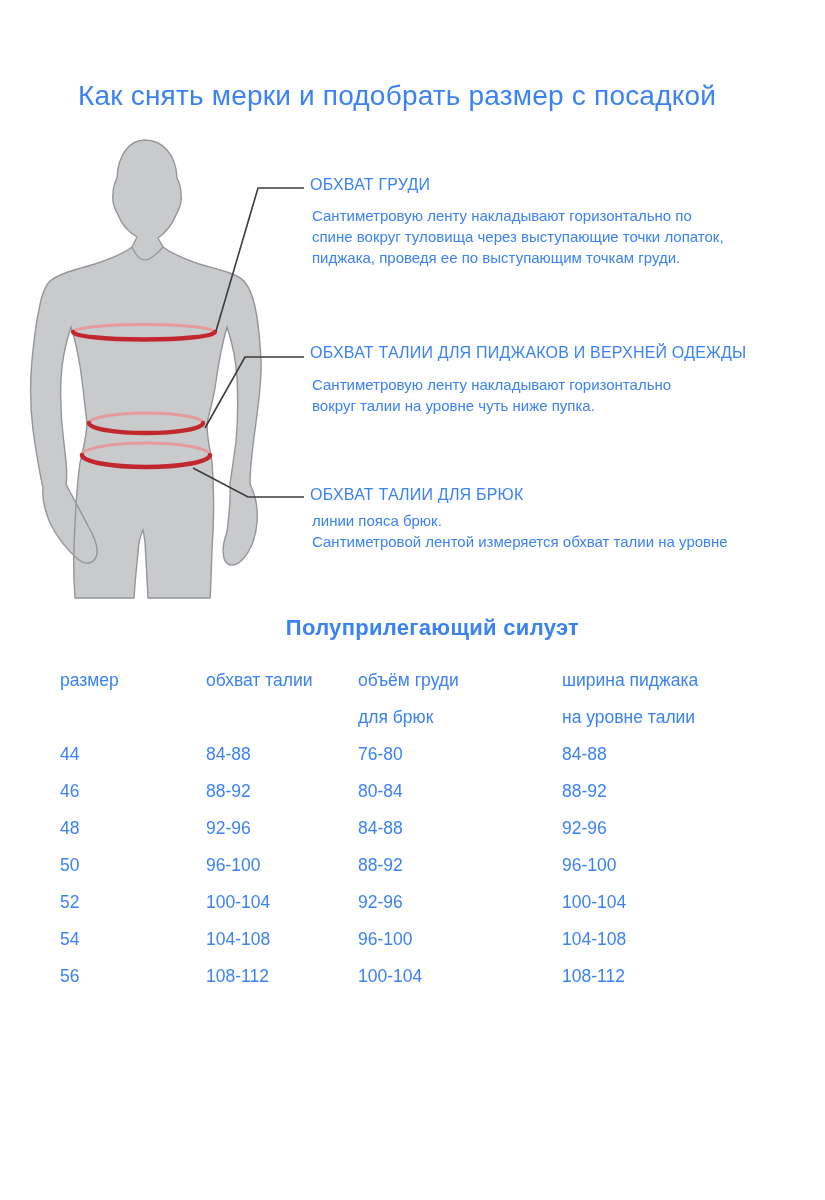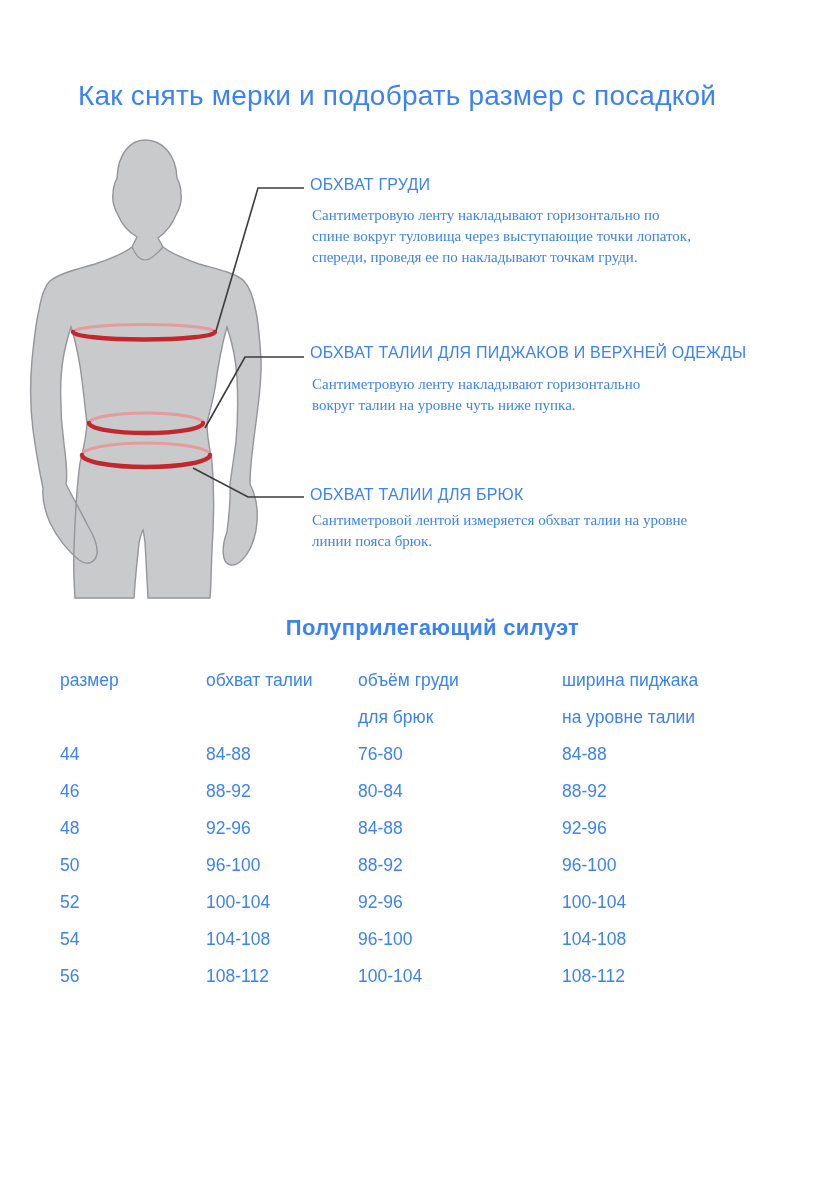--- a/index.html
+++ b/index.html
@@ -15,21 +15,21 @@
   .figure-svg{left:0;top:130px;}
   .body-path{stroke:#94959a;stroke-width:1.4;}
   .neck-line{fill:none;stroke:#94959a;stroke-width:1.2;}
   .ring-light{fill:none;stroke-width:3;}
   .ring-dark{fill:none;stroke-width:4.4;stroke-linecap:round;}
   .leader{fill:none;stroke-width:1.6;}
   .m-heading{
     left:310px;font-size:16px;font-weight:400;white-space:nowrap;letter-spacing:0.2px;
   }
   .m-desc{
-    left:312px;font-size:15px;line-height:21px;white-space:nowrap;font-family:Liberation Serif, serif;
+    left:312px;font-size:15px;line-height:21px;white-space:nowrap;
   }
   .tbl-title{
     left:0;top:615px;width:825px;text-align:center;
     font-size:22px;font-weight:700;letter-spacing:0.3px;margin-left:20px;
   }
   .size-grid{
     left:60px;top:662px;width:694px;
     display:grid;grid-template-columns:146px 152px 204px 192px;
     grid-auto-rows:37px;
   }
@@ -121,33 +121,33 @@
 
     <path class="leader" d="M216,201 L258,58 L304,58" stroke="#3c3c3c"></path>
     <path class="leader" d="M205,298 L245,227 L304,227" stroke="#3c3c3c"></path>
     <path class="leader" d="M193,338 L248,367 L304,367" stroke="#3c3c3c"></path>
   </svg>
 
   <div class="abs m-heading" style="top:176px">ОБХВАТ ГРУДИ</div>
   <div class="abs m-desc" style="top:205px">
     <div>Сантиметровую ленту накладывают горизонтально по</div>
     <div>спине вокруг туловища через выступающие точки лопаток,</div>
-    <div>спереди, проведя ее по накладывают точкам груди.</div>
+    <div>пиджака, проведя ее по выступающим точкам груди.</div>
   </div>
 
   <div class="abs m-heading" style="top:344px">ОБХВАТ ТАЛИИ ДЛЯ ПИДЖАКОВ И ВЕРХНЕЙ ОДЕЖДЫ</div>
   <div class="abs m-desc" style="top:374px">
     <div>Сантиметровую ленту накладывают горизонтально</div>
     <div>вокруг талии на уровне чуть ниже пупка.</div>
   </div>
 
   <div class="abs m-heading" style="top:486px">ОБХВАТ ТАЛИИ ДЛЯ БРЮК</div>
   <div class="abs m-desc" style="top:510px">
+    <div>линии пояса брюк.</div>
     <div>Сантиметровой лентой измеряется обхват талии на уровне</div>
-    <div>линии пояса брюк.</div>
   </div>
 
   <div class="abs tbl-title">Полуприлегающий силуэт</div>
 
   <div class="abs size-grid">
 
     <div>размер</div>
     <div>обхват талии</div>
     <div>объём груди</div>
     <div>ширина пиджака</div>

